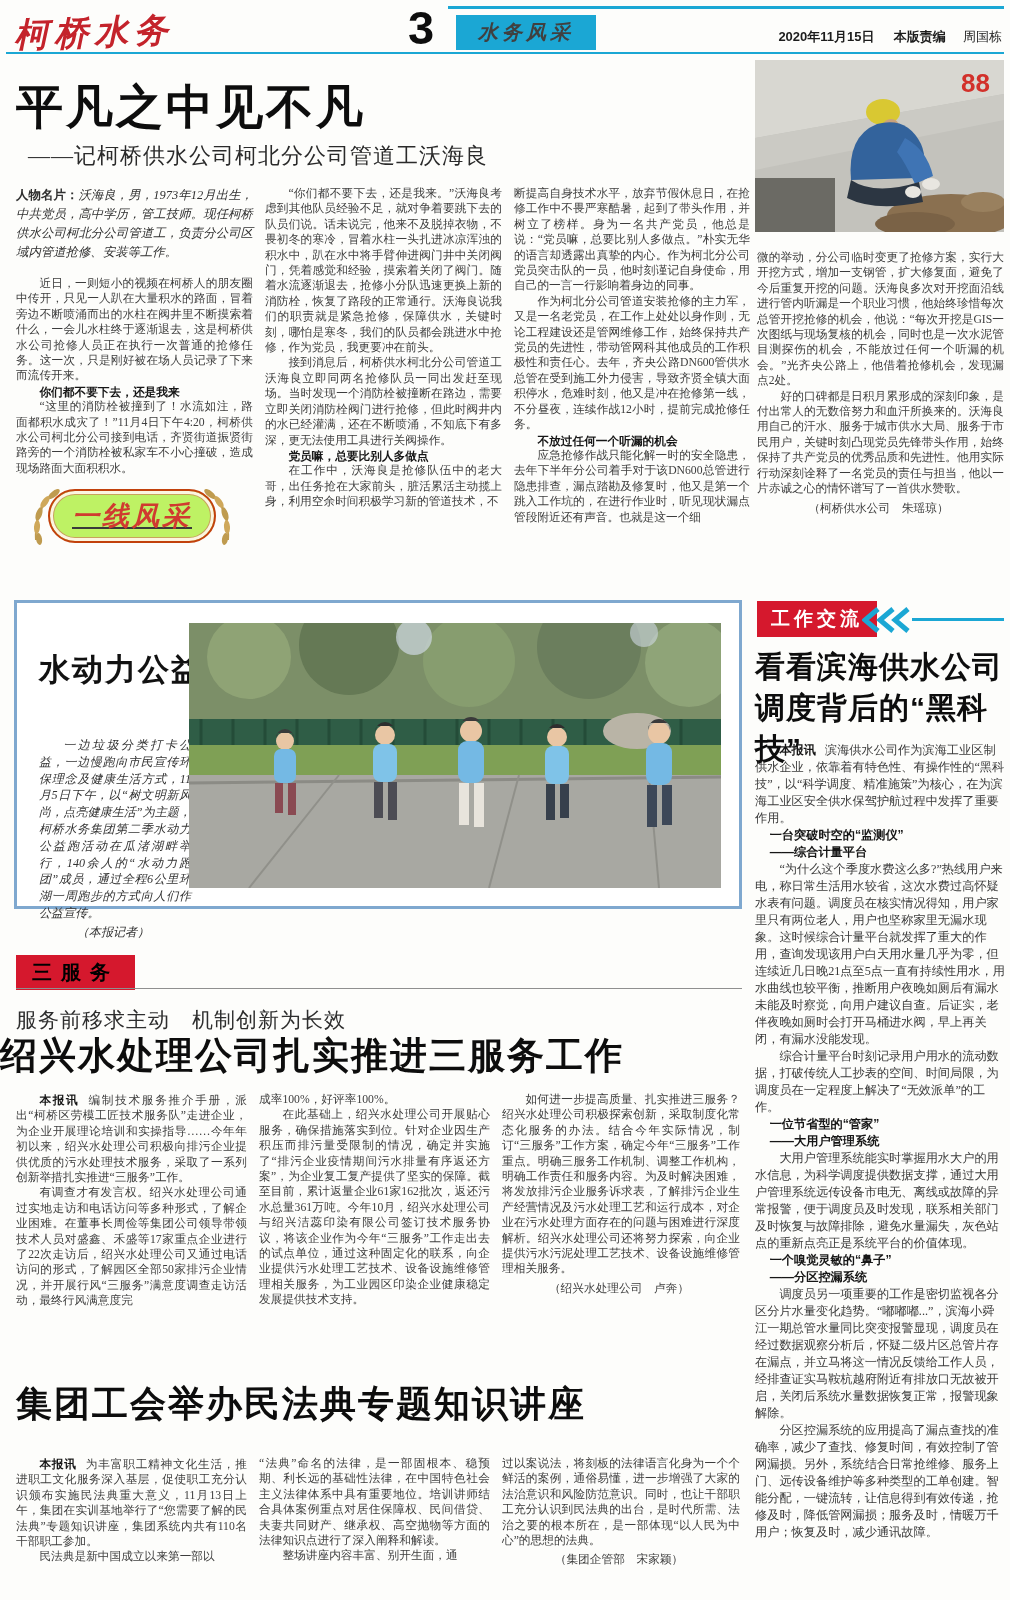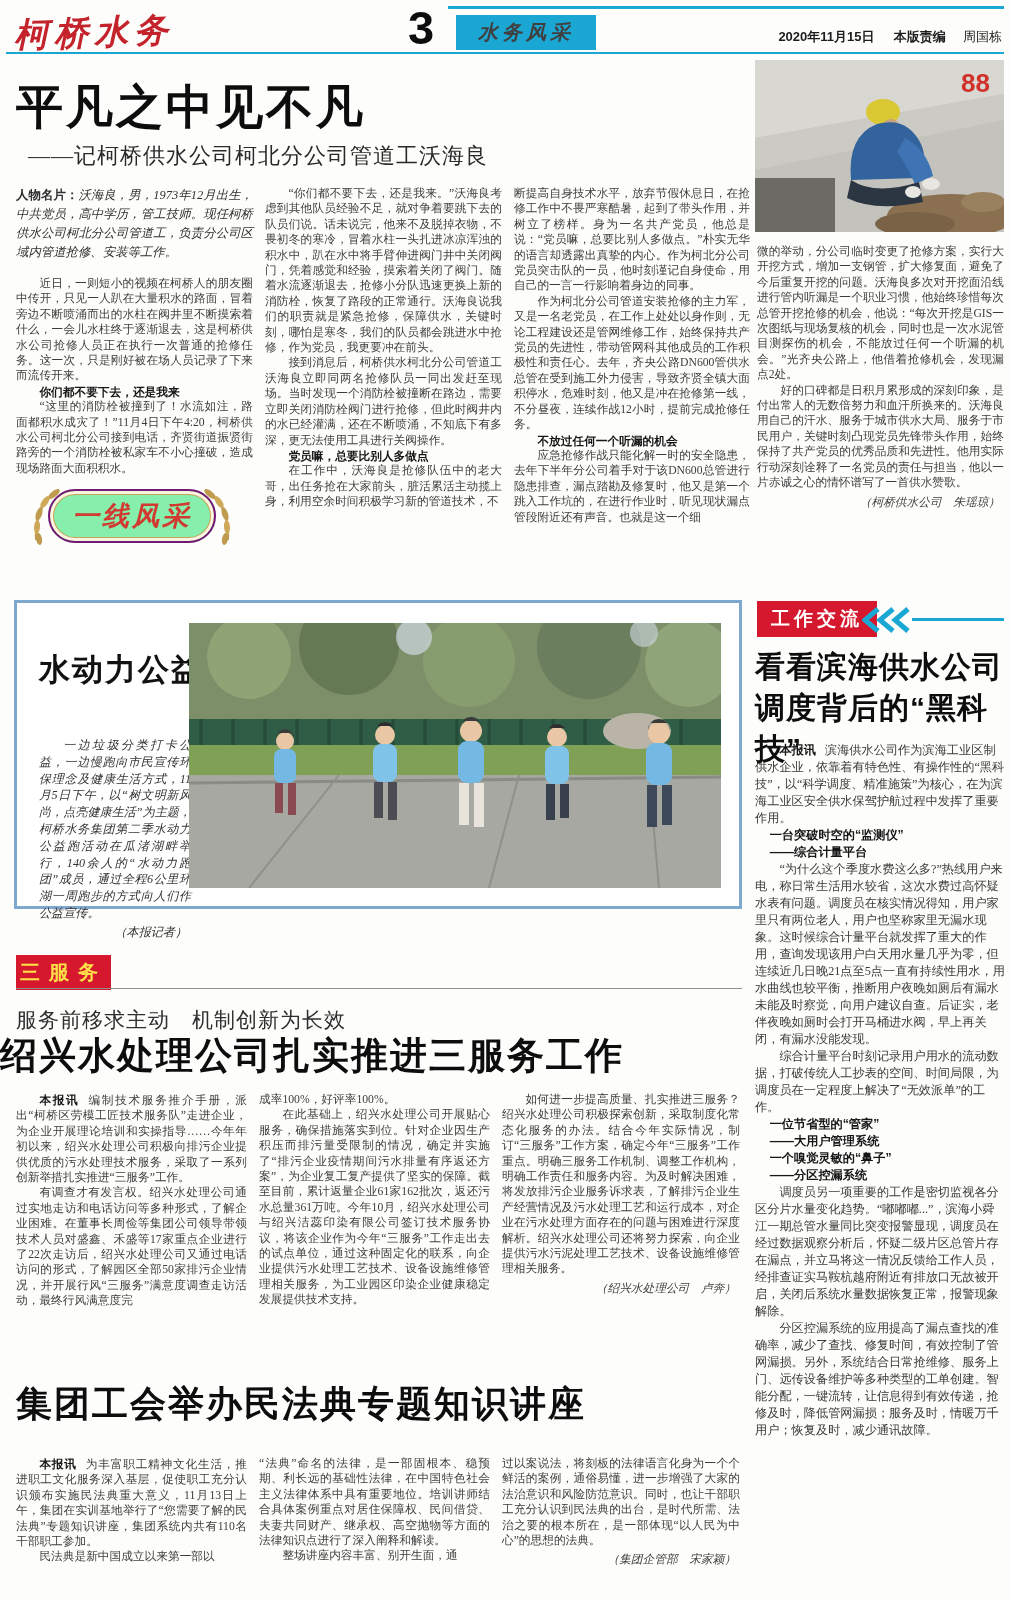--- a/index.html
+++ b/index.html
@@ -23,40 +23,40 @@
   .dateline b { font-family:"Liberation Sans",sans-serif; }
   .dateline .ed-name { margin-left:14px; font-weight:normal; }
   .rule-main { left:6px; top:52px; width:998px; height:2px; background:#1ba7d4; }
 
   
   .bt { font-size:11.7px; line-height:15.4px; text-align:justify; color:#3d3d3d; }
   .bt p { margin:0; text-indent:2em; }
   .bt p.noind { text-indent:0; }
   .subhead { font-weight:bold; color:#161616; font-family:"Liberation Sans",sans-serif; }
   .lead-label { font-style:normal; font-family:"Liberation Sans",sans-serif; color:#161616; margin-right:9px; }
-  .byline { text-indent:0 !important; text-align:right; font-style:italic; padding-right:4px; margin-top:4px !important; }
+  .byline { text-indent:0 !important; text-align:center; padding-right:4px; margin-top:4px !important; }
 
   
   .lead-title { left:16px; top:76px; font-size:47px; font-weight:900; color:#0d0d0d;
     letter-spacing:3px; font-family:"Liberation Sans",sans-serif; }
   .lead-sub { left:28px; top:141px; font-size:22px; color:#2a2a2a; letter-spacing:1px; }
   .lead-photo { left:755px; top:60px; width:249px; height:172px; overflow:hidden; }
   .c1 { left:16px;  top:186px; width:237px; }
   .c2 { left:265px; top:186px; width:237px; }
   .c3 { left:514px; top:186px; width:236px; }
-  .c4 { left:757px; top:244px; width:247px; }
+  .c4 { left:757px; top:250px; width:247px; }
   .profile { font-size:12.4px; line-height:19px; font-style:italic; color:#2f2f2f; margin-bottom:14px !important; }
   .profile b { font-style:normal; }
 
   
   .badge-frontline { left:28px; top:486px; width:208px; height:60px; }
   .badge-frontline .pill { position:absolute; left:20px; right:20px; top:3px; bottom:3px;
-    background:#86efac; border:2px solid #701a75; border-radius:30px;
+    background:#bef264; border:2px solid #c2410c; border-radius:30px;
     box-shadow:inset 0 0 0 3px #fcf5e0, inset 0 0 0 4px #c8a25c;
-    display:flex; align-items:center; justify-content:center; }
+    display:flex; align-items:center; justify-content:center;text-decoration:underline; }
   .badge-frontline .pill span { color:#d03a30; font-size:27px; font-weight:900;
     letter-spacing:3px; font-family:"Liberation Sans",sans-serif; font-style:italic; }
   .laurel { position:absolute; top:-2px; width:42px; height:64px; }
   .laurel.left { left:-4px; } .laurel.right { right:-4px; transform:scaleX(-1); }
 
   
   .run-box { left:14px; top:600px; width:722px; height:303px; border:3px solid #7fa8cf; background:#fff; }
   .run-title { position:absolute; left:22px; top:46px; font-size:31px; font-weight:900; color:#111;
     letter-spacing:2px; font-family:"Liberation Sans",sans-serif; }
   .run-text { position:absolute; left:22px; top:104px; width:152px; font-size:12.1px; line-height:16.8px;
@@ -70,22 +70,22 @@
     padding:5px 14px; letter-spacing:4px; font-family:"Liberation Sans",sans-serif; }
   .tech-deco { left:862px; top:607px; }
   .tech-rule { left:912px; top:618px; width:92px; height:3px; background:#1ba7d4; }
   .tech-title { left:755px; top:646px; font-size:30px; font-weight:900; color:#0d0d0d;
     line-height:41px; letter-spacing:1px; font-family:"Liberation Sans",sans-serif; }
   .tech-col { left:755px; top:742px; width:250px; font-size:12.2px; line-height:17px; }
   .tech-col p { margin:0; text-indent:2em; }
   .tsub { font-weight:bold; color:#161616; font-family:"Liberation Sans",sans-serif; text-indent:1.2em !important; }
 
   
-  .svc-badge { left:16px; top:955px; background:#d5182d; color:#fde047; font-size:20px; font-weight:bold;
-    padding:4px 4px; letter-spacing:9px; font-family:"Liberation Sans",sans-serif;text-align:right; }
+  .svc-badge { left:16px; top:955px; background:#d5182d; color:#000000; font-size:20px; font-weight:bold;
+    padding:4px 16px; letter-spacing:9px; font-family:"Liberation Sans",sans-serif;text-align:right; }
   .svc-rule { left:16px; top:988px; width:726px; height:1px; background:#8f8f8f; }
   .svc-kicker { left:16px; top:1006px; font-size:21px; color:#2e2e2e; letter-spacing:1px;
     font-family:"Liberation Sans",sans-serif; }
   .svc-title { left:0; top:1031px; font-size:37px; font-weight:900; color:#0d0d0d;
     letter-spacing:2px; font-family:"Liberation Sans",sans-serif; }
   .svc-c1 { left:16px;  top:1092px; width:231px; }
   .svc-c2 { left:259px; top:1092px; width:231px; }
   .svc-c3 { left:502px; top:1092px; width:238px; }
 
   
@@ -284,20 +284,21 @@
       <span>调度背后的“黑科技”</span>
     </h2>
     <div class="abs tech-col">
       <p><b class="lead-label">本报讯</b><span>滨海供水公司作为滨海工业区制供水企业，依靠着有特色性、有操作性的“黑科技”，以“科学调度、精准施策”为核心，在为滨海工业区安全供水保驾护航过程中发挥了重要作用。</span></p>
       <p class="tsub">一台突破时空的“监测仪”</p>
       <p class="tsub">——综合计量平台</p>
       <p>“为什么这个季度水费这么多?”热线用户来电，称日常生活用水较省，这次水费过高怀疑水表有问题。调度员在核实情况得知，用户家里只有两位老人，用户也坚称家里无漏水现象。这时候综合计量平台就发挥了重大的作用，查询发现该用户白天用水量几乎为零，但连续近几日晚21点至5点一直有持续性用水，用水曲线也较平衡，推断用户夜晚如厕后有漏水未能及时察觉，向用户建议自查。后证实，老伴夜晚如厕时会打开马桶进水阀，早上再关闭，有漏水没能发现。</p>
       <p>综合计量平台时刻记录用户用水的流动数据，打破传统人工抄表的空间、时间局限，为调度员在一定程度上解决了“无效派单”的工作。</p>
       <p class="tsub">一位节省型的“管家”</p>
       <p class="tsub">——大用户管理系统</p>
+      <p>大用户管理系统能实时掌握用水大户的用水信息，为科学调度提供数据支撑，通过大用户管理系统远传设备市电无、离线或故障的异常报警，便于调度员及时发现，联系相关部门及时恢复与故障排除，避免水量漏失，灰色站点的重新点亮正是系统平台的价值体现。</p>
       <p class="tsub">一个嗅觉灵敏的“鼻子”</p>
       <p class="tsub">——分区控漏系统</p>
       <p>调度员另一项重要的工作是密切监视各分区分片水量变化趋势。“嘟嘟嘟...”，滨海小舜江一期总管水量同比突变报警显现，调度员在经过数据观察分析后，怀疑二级片区总管片存在漏点，并立马将这一情况反馈给工作人员，经排查证实马鞍杭越府附近有排放口无故被开启，关闭后系统水量数据恢复正常，报警现象解除。</p>
       <p>分区控漏系统的应用提高了漏点查找的准确率，减少了查找、修复时间，有效控制了管网漏损。另外，系统结合日常抢维修、服务上门、远传设备维护等多种类型的工单创建。智能分配，一键流转，让信息得到有效传递，抢修及时，降低管网漏损；服务及时，情暖万千用户；恢复及时，减少通讯故障。</p>
 
     </div>
   </section>
 
   <section>
     <div class="abs svc-badge">三服务</div>

